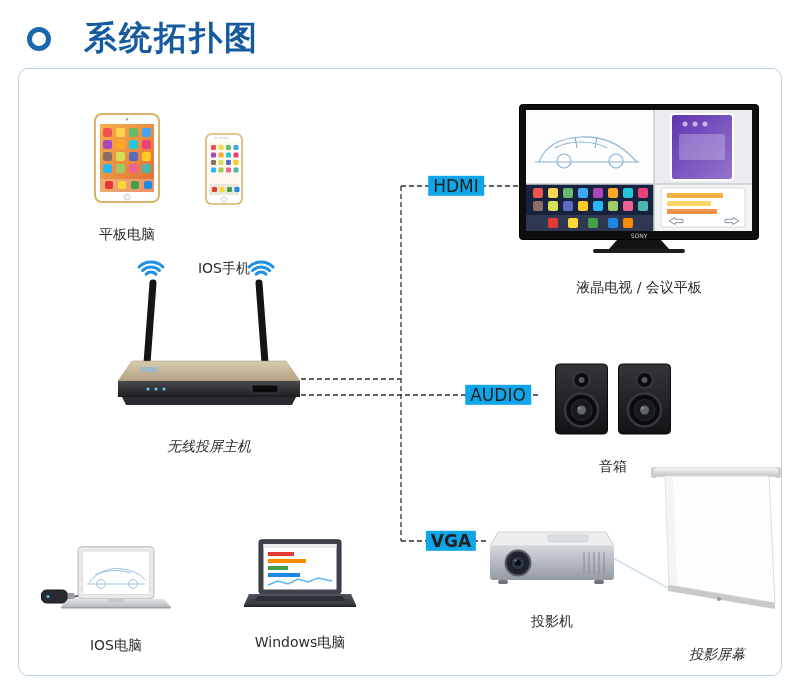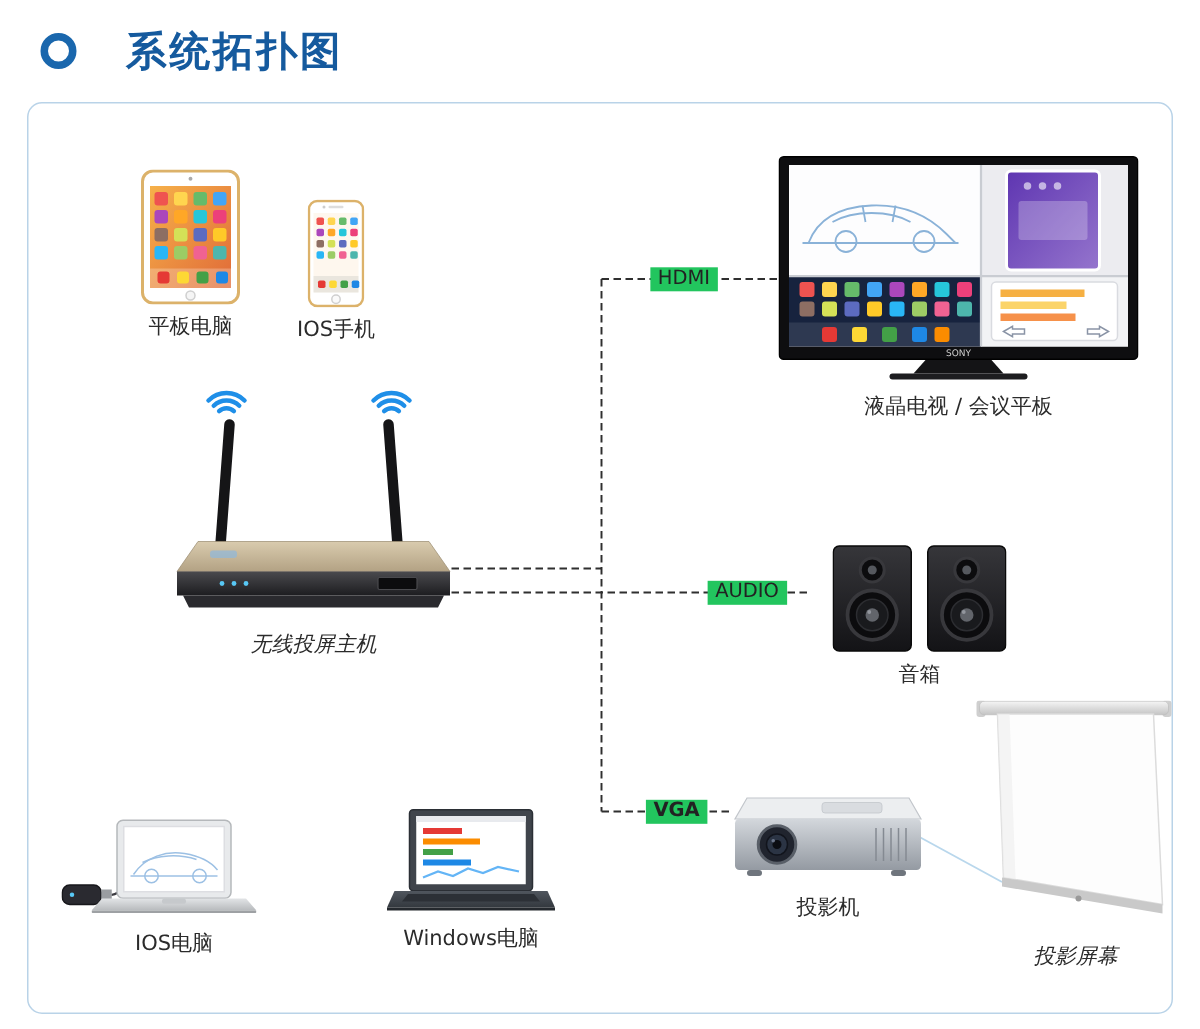--- a/index.html
+++ b/index.html
@@ -1,25 +1,25 @@
 <!DOCTYPE html>
 <html><head>
 <meta charset="utf-8">
 <style>
   html,body{margin:0;padding:0;}
   body{width:800px;height:686px;background:#ffffff;font-family:"DejaVu Sans","Liberation Sans",sans-serif;position:relative;overflow:hidden;}
   .header{position:absolute;left:27px;top:16px;display:flex;align-items:center;}
   .ring{width:14px;height:14px;border:5px solid #1a67ad;border-radius:50%;display:inline-block;}
-  .title{font-size:27px;font-weight:bold;color:#155a9e;margin:0 0 0 33px;letter-spacing:2px;}
+  .title{font-size:33px;font-weight:bold;color:#155a9e;margin:0 0 0 33px;letter-spacing:2px;}
   .panel{position:absolute;left:18px;top:68px;width:762px;height:606px;border:1px solid #b9d3e8;border-radius:10px;box-sizing:content-box;}
   .wires{position:absolute;left:0;top:0;width:762px;height:606px;pointer-events:none;}
   .device{position:absolute;display:flex;flex-direction:column;align-items:center;}
-  .dlabel{font-size:14px;color:#2b2b2b;margin-top:8px;white-space:nowrap;line-height:1;}
+  .dlabel{font-size:14px;color:#2b2b2b;margin-top:24px;white-space:nowrap;line-height:1;}
   .dlabel.tvlab{}
-  .wire-label{position:absolute;transform:translate(-50%,-50%);background:#22c55e;padding:0 5px;font-size:13px;color:#222;line-height:1.2;}
+  .wire-label{position:absolute;transform:translate(-50%,-50%);background:#0ea5e9;padding:0 5px;font-size:17px;color:#222;line-height:1.2;}
 </style>
 </head>
 <body>
 
 <div class="header">
   <span class="ring"></span>
   <h1 class="title">系统拓扑图</h1>
 </div>
 
 <div class="panel">
@@ -67,21 +67,21 @@
       <rect x="11" y="68" width="8" height="8" rx="2" fill="#e53935"></rect>
         <rect x="24" y="68" width="8" height="8" rx="2" fill="#fdd835"></rect>
         <rect x="37" y="68" width="8" height="8" rx="2" fill="#43a047"></rect>
         <rect x="50" y="68" width="8" height="8" rx="2" fill="#1e88e5"></rect>
       <circle cx="33" cy="6.2" r="1.3" fill="#aaaaaa"></circle>
       <circle cx="33" cy="84" r="3" fill="#f5f5f5" stroke="#cfcfcf"></circle>
     </svg>
     <div class="dlabel">平板电脑</div>
   </div>
 
-  <div class="device" style="left:176px;top:64px;width:58px;">
+  <div class="device" style="left:176px;top:64px;width:58px;gap:32px;">
     <svg width="38" height="72" viewBox="0 0 38 72">
       <rect x="1" y="1" width="36" height="70" rx="5.5" fill="#ffffff" stroke="#dcb26a" stroke-width="1.6"></rect>
       <rect x="4" y="9" width="30" height="53" fill="#fef7ee"></rect>
       <g>
         <rect x="6" y="12" width="5" height="5" rx="1.2" fill="#ef5350"></rect>
           <rect x="13.5" y="12" width="5" height="5" rx="1.2" fill="#ffd54f"></rect>
           <rect x="21" y="12" width="5" height="5" rx="1.2" fill="#66bb6a"></rect>
           <rect x="28.5" y="12" width="5" height="5" rx="1.2" fill="#42a5f5"></rect>
         <rect x="6" y="19.5" width="5" height="5" rx="1.2" fill="#ab47bc"></rect>
           <rect x="13.5" y="19.5" width="5" height="5" rx="1.2" fill="#ffa726"></rect>
@@ -169,21 +169,21 @@
           <circle cx="72" cy="38" r="4.5"></circle>
         <path d="M34,29 C44,24 58,23 70,27"></path>
       </g>
       <polygon points="7,53 103,53 110,61 0,61" fill="url(#macbase)"></polygon>
       <rect x="47" y="53" width="16" height="3.5" rx="1.75" fill="#c6c9cc"></rect>
       <rect x="0" y="61" width="110" height="1.6" rx="0.8" fill="#9ea1a4"></rect>
     </svg>
     <div class="dlabel">IOS电脑</div>
   </div>
 
-  <div class="device" style="left:239px;top:470px;width:112px;">
+  <div class="device" style="left:225px;top:470px;width:112px;">
     <svg width="112" height="72" viewBox="0 0 112 72">
       <defs>
         <linearGradient id="winbase" x1="0" y1="0" x2="0" y2="1">
           <stop offset="0" stop-color="#50565e"></stop>
             <stop offset="1" stop-color="#33383e"></stop>
         </linearGradient>
       </defs>
       <rect x="15" y="0.8" width="82" height="54" rx="2.5" fill="#3f444b" stroke="#2b2f35"></rect>
       <rect x="19.5" y="5" width="73" height="45.5" fill="#ffffff"></rect>
       <rect x="19.5" y="5" width="73" height="4" fill="#e8eaee"></rect>

